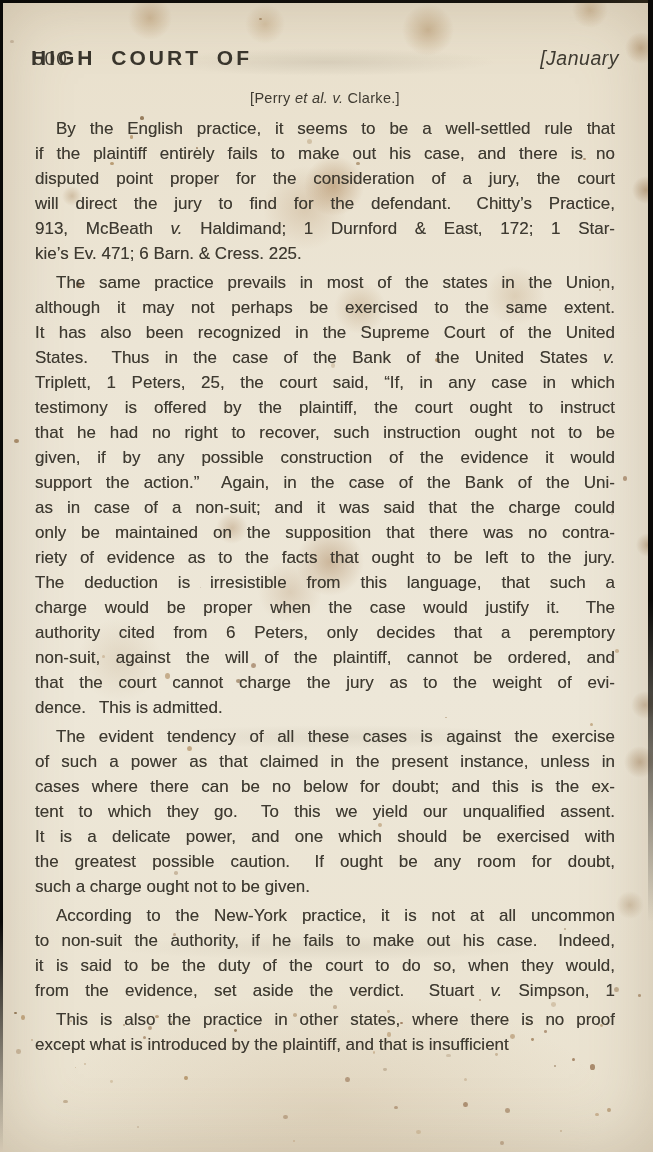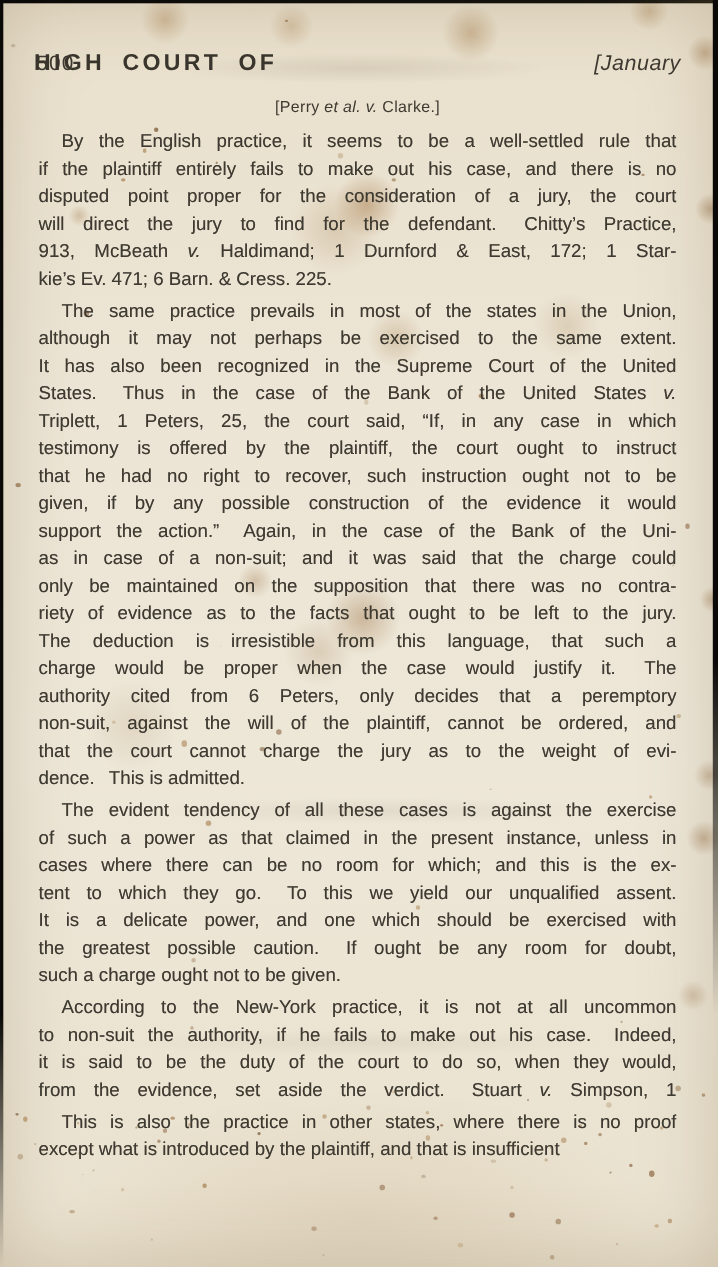--- a/index.html
+++ b/index.html
@@ -107,21 +107,21 @@
         <div class="line">The deduction is irresistible from this language, that such a</div>
         <div class="line">charge would be proper when the case would justify it.  The</div>
         <div class="line">authority cited from 6 Peters, only decides that a peremptory</div>
         <div class="line">non-suit, against the will of the plaintiff, cannot be ordered, and</div>
         <div class="line">that the court cannot charge the jury as to the weight of evi-</div>
         <div class="line last">dence.  This is admitted.</div>
       </div>
       <div class="para">
         <div class="line first">The evident tendency of all these cases is against the exercise</div>
         <div class="line">of such a power as that claimed in the present instance, unless in</div>
-        <div class="line">cases where there can be no room for which; and this is the ex-</div>
+        <div class="line">cases where there can be no below for doubt; and this is the ex-</div>
         <div class="line">tent to which they go.  To this we yield our unqualified assent.</div>
         <div class="line">It is a delicate power, and one which should be exercised with</div>
         <div class="line">the greatest possible caution.  If ought be any room for doubt,</div>
         <div class="line last">such a charge ought not to be given.</div>
       </div>
       <div class="para">
         <div class="line first">According to the New-York practice, it is not at all uncommon</div>
         <div class="line">to non-suit the authority, if he fails to make out his case.  Indeed,</div>
         <div class="line">it is said to be the duty of the court to do so, when they would,</div>
         <div class="line">from the evidence, set aside the verdict.  Stuart <i>v.</i> Simpson, 1</div>

